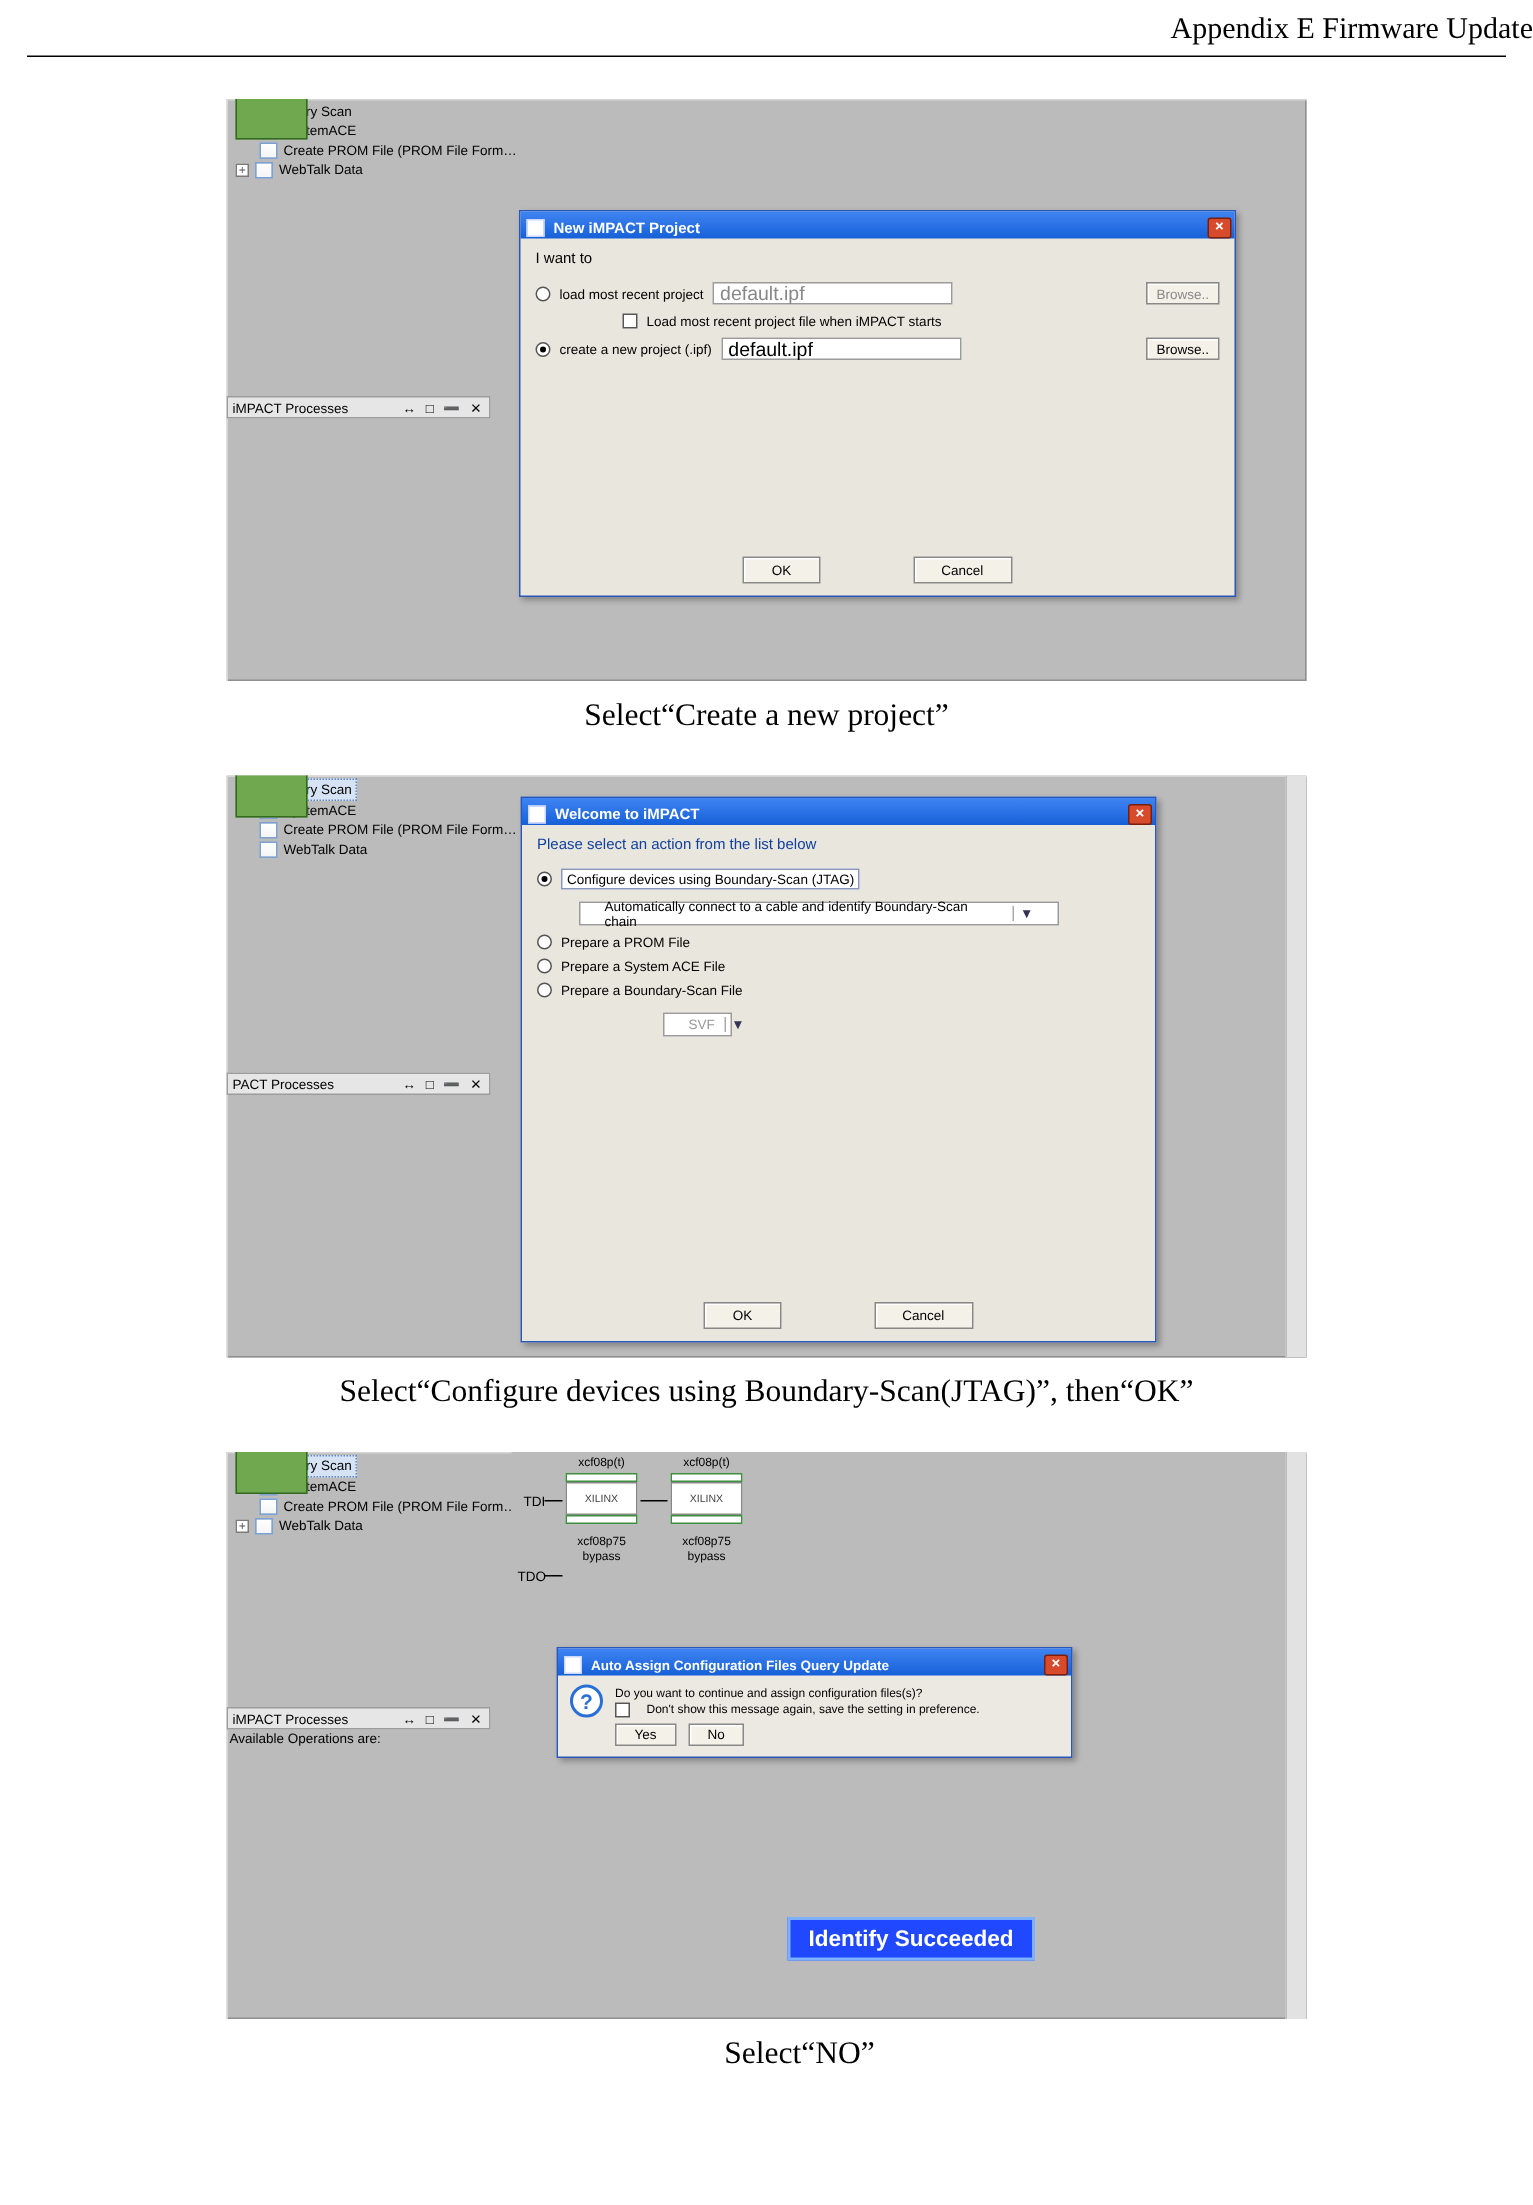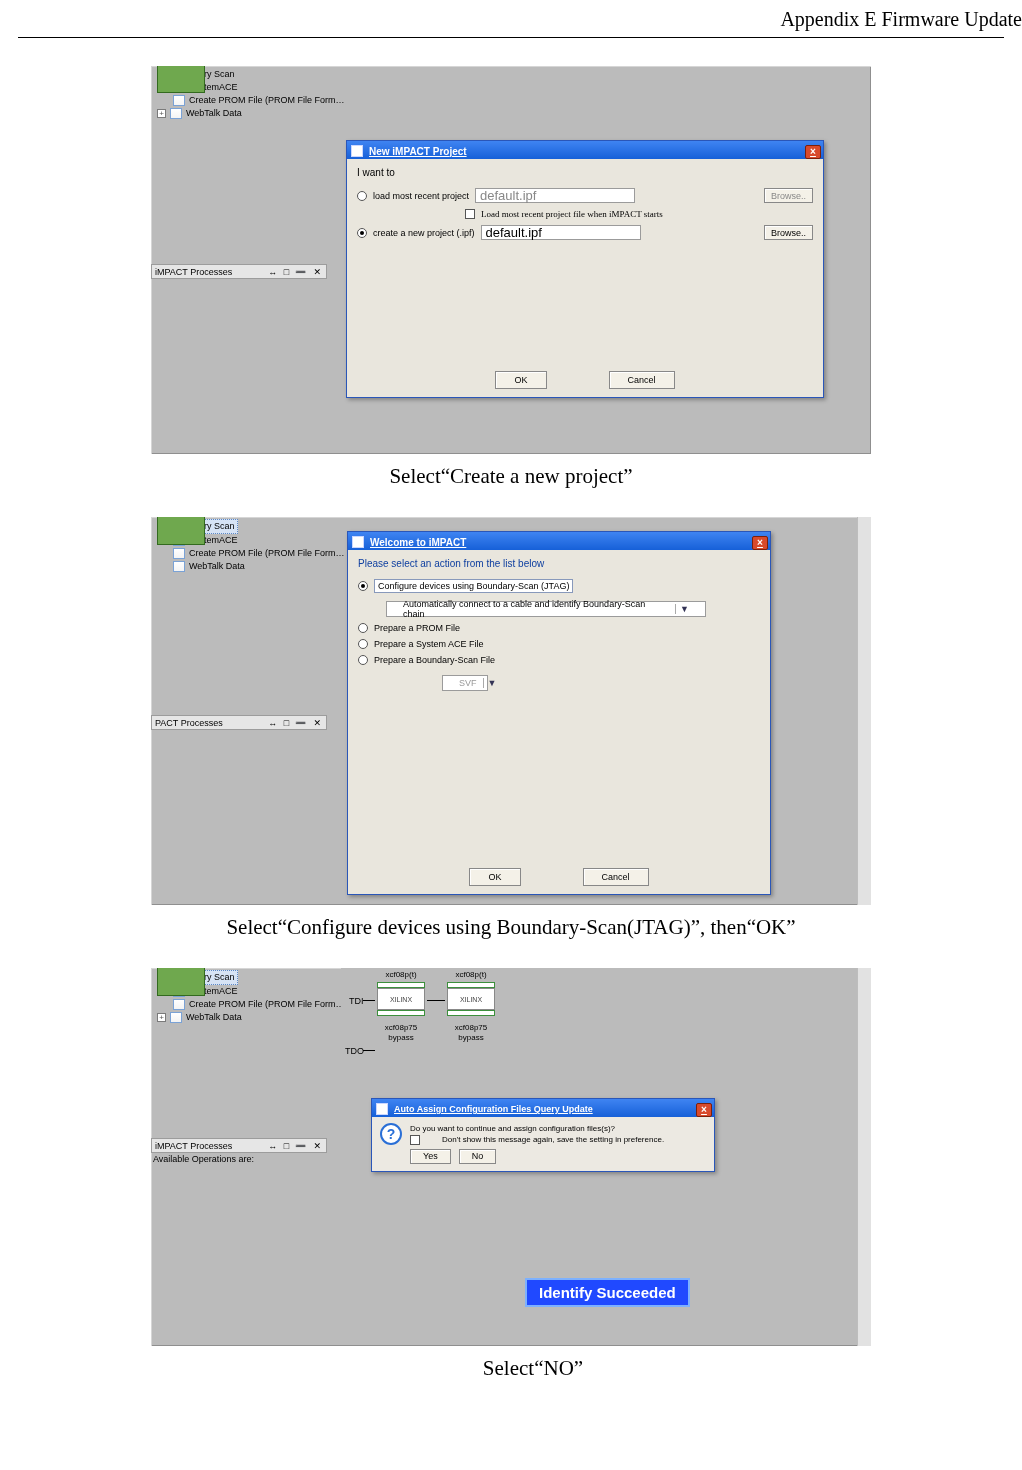--- a/index.html
+++ b/index.html
@@ -88,22 +88,22 @@
   
   .dialog{
     position:absolute;
     background:var(--panel-body);
     border:1px solid #2a56b8;
     box-shadow:2px 2px 4px rgba(0,0,0,.3);
   }
   .dlg-title{
     height:18px;
     background:linear-gradient(#3f84f2,var(--titlebar-blue));
-    color:#fff;display:flex;align-items:flex-start;justify-content:space-between;
-    padding:4px 2px 0 4px;font-size:10px;font-weight:bold;text-decoration:underline;
+    color:#fff;display:flex;align-items:center;justify-content:space-between;
+    padding:4px 2px 0 4px;font-size:10px;font-weight:bold;
   }
   .dlg-title .ticon.app{width:12px;height:12px;background:#fff;border:1px solid #cbd7ff;margin-right:4px;}
   .dlg-title .ttl{display:flex;align-items:center;gap:2px;}
   .close-x{
     width:16px;height:14px;background:var(--close-red);
     color:#fff;display:flex;align-items:center;justify-content:center;
     border:1px solid #7b1f0b;font-weight:bold;font-size:10px;line-height:10px;
     border-radius:2px;
   }
   .dlg-body{padding:8px 10px 10px 10px;position:relative;height:calc(100% - 18px);}
@@ -230,21 +230,21 @@
         <div class="lbl">I want to</div>
 
         <div class="radio-row">
           <span class="radio"></span>
           <span>load most recent project</span>
           <span class="field" style="width:160px;">default.ipf</span>
           <span style="flex:1"></span>
           <span class="btn small dim">Browse..</span>
         </div>
 
-        <div class="radio-row" style="margin-left:108px;font-family:Liberation Serif, serif;">
+        <div class="radio-row" style="margin-left:58px;">
           <span class="chk"></span>
           <span>Load most recent project file when iMPACT starts</span>
         </div>
 
         <div class="radio-row">
           <span class="radio">
               <span class="dot"></span>
             </span>
           <span>create a new project (.ipf)</span>
           <span class="field sel" style="width:160px;">default.ipf</span>
@@ -409,21 +409,21 @@
         <span class="ttl">
             <span class="ticon app"></span>
           <span>Auto Assign Configuration Files Query Update</span>
           </span>
         <span class="close-x">×</span>
       </div>
       <div class="dlg-body">
         <div class="qicon">?</div>
         <div class="content9">
           <div>Do you want to continue and assign configuration files(s)?</div>
-          <div style="display:flex;gap:22px;align-items:center;">
+          <div style="display:flex;gap:11px;align-items:center;">
             <span class="chk"></span>
             <span>Don't show this message again, save the setting in preference.</span>
           </div>
           <div class="yn">
             <span class="btn">Yes</span>
             <span class="btn">No</span>
           </div>
         </div>
       </div>
     </div>

